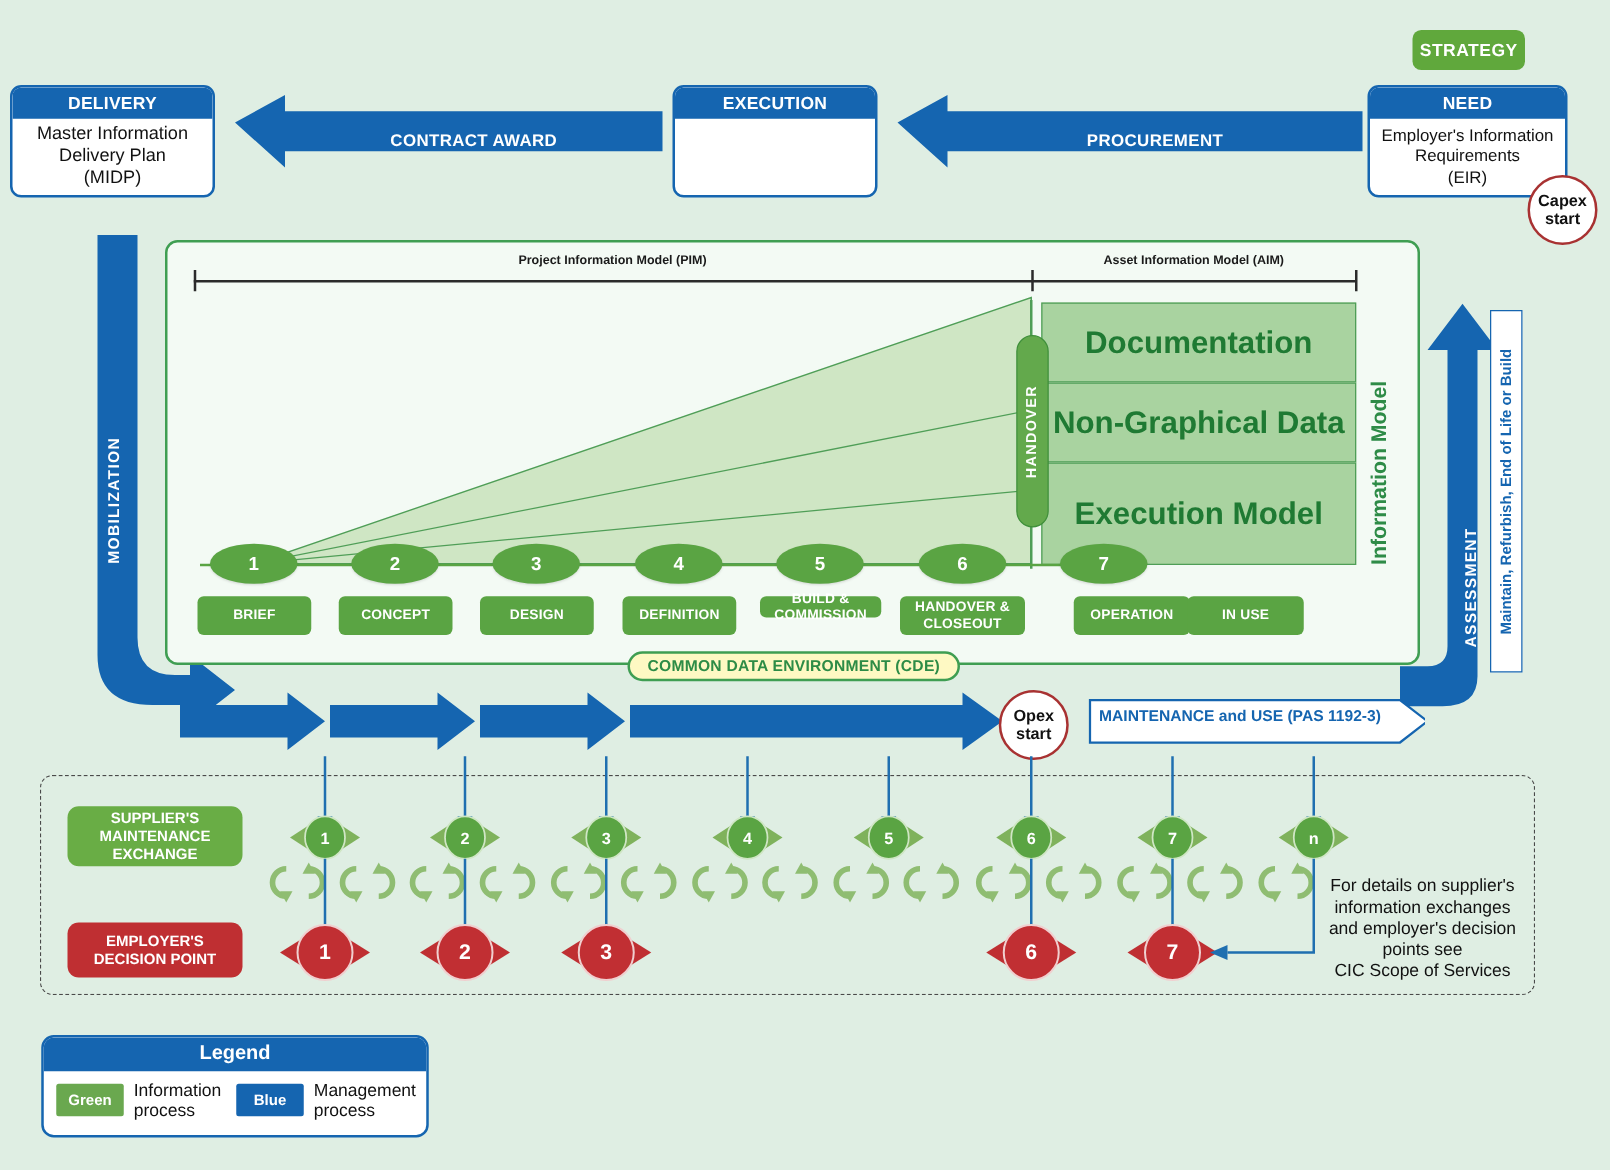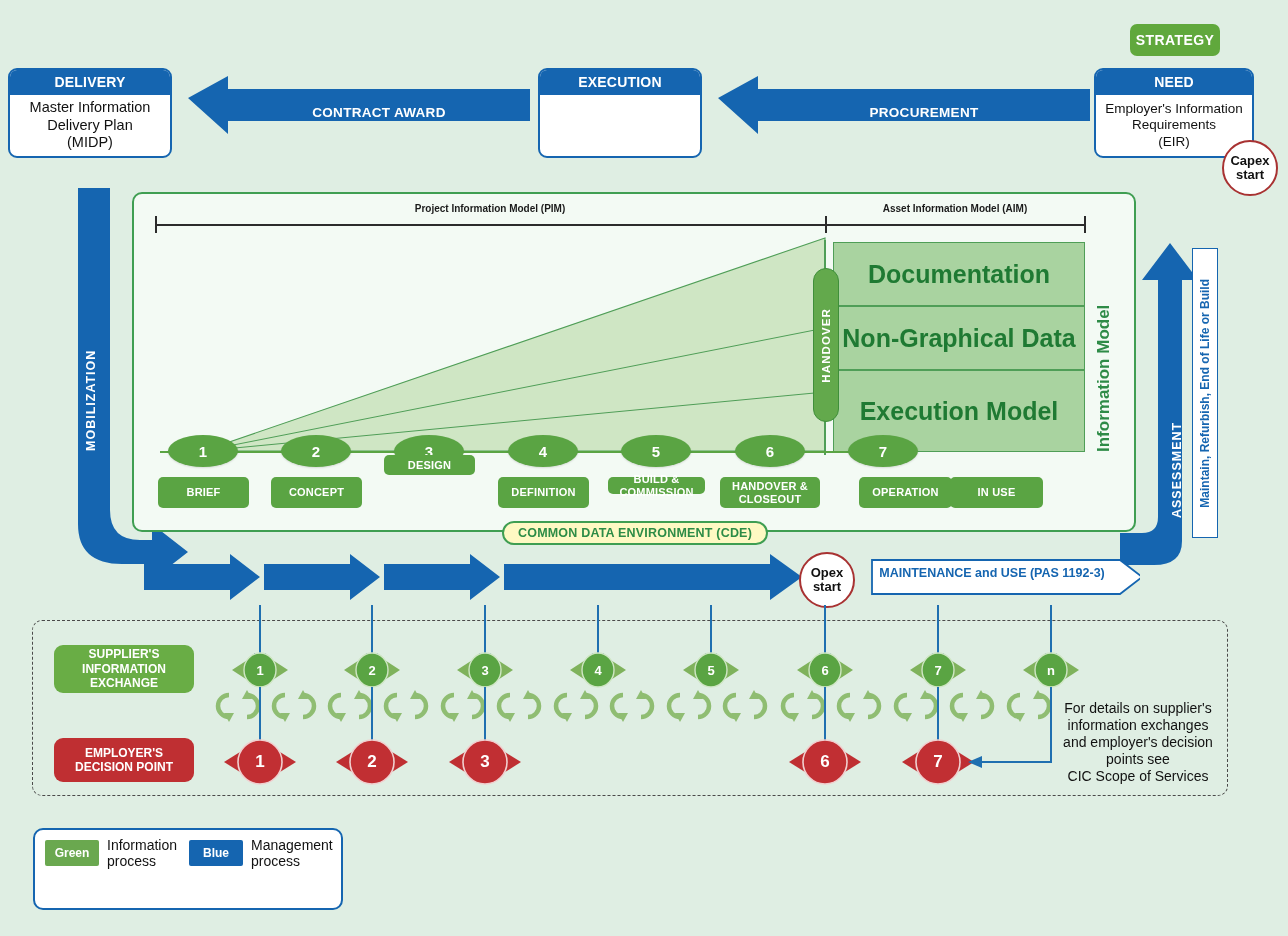--- a/index.html
+++ b/index.html
@@ -258,21 +258,21 @@
 <div class="stage" style="left:848px;top:435px;width:70px;height:32px;">
     <span>7</span>
   </div>
 
 <div class="stagelabel" style="left:158px;top:477px;width:91px;height:31px;">
     <span style="white-space:pre-line;">BRIEF</span>
   </div>
 <div class="stagelabel" style="left:271px;top:477px;width:91px;height:31px;">
     <span style="white-space:pre-line;">CONCEPT</span>
   </div>
-<div class="stagelabel" style="left:384px;top:455px;width:91px;height:20px;">
+<div class="stagelabel" style="left:384px;top:477px;width:91px;height:31px;">
     <span style="white-space:pre-line;">DESIGN</span>
   </div>
 <div class="stagelabel" style="left:498px;top:477px;width:91px;height:31px;">
     <span style="white-space:pre-line;">DEFINITION</span>
   </div>
 <div class="stagelabel" style="left:608px;top:477px;width:97px;height:17px;">
     <span style="white-space:pre-line;">BUILD &amp;
 COMMISSION</span>
   </div>
 <div class="stagelabel" style="left:720px;top:477px;width:100px;height:31px;">
@@ -304,21 +304,21 @@
 
 <div class="startcircle" style="left:799px;top:552px;width:52px;height:52px;">
   <span style="white-space:pre-line;font-size:13px;">Opex
 start</span>
 </div>
 
 <div class="dashbox" style="left:32px;top:620px;width:1196px;height:176px;"></div>
 
 <div class="taglabel green" style="left:54px;top:645px;width:140px;height:48px;">
   <span style="white-space:pre-line;">SUPPLIER'S
-INFORMATION
+MAINTENANCE
 EXCHANGE</span>
 </div>
 <div class="taglabel red" style="left:54px;top:738px;width:140px;height:44px;">
   <span style="white-space:pre-line;">EMPLOYER'S
 DECISION POINT</span>
 </div>
 
 <svg class="abs" style="left:0;top:545px;width:1288px;height:260px;">
   <g stroke="#1f6fb0" stroke-width="2" fill="none">
     <path d="M 260 60 L 260 108"></path>
@@ -547,20 +547,21 @@
 
 <div class="note" style="left:1054px;top:700px;width:168px;">
   <span style="white-space:pre-line;">For details on supplier's
 information exchanges
 and employer's decision
 points see
 CIC Scope of Services</span>
 </div>
 
 <div class="legend" style="left:33px;top:828px;width:310px;height:82px;">
+  <div class="lh">Legend</div>
   <div class="lb">
     <div class="swatch g">Green</div>
     <div class="ltext">
       <span style="white-space:pre-line;">Information
 process</span>
     </div>
     <div class="swatch b" style="margin-left:4px;">Blue</div>
     <div class="ltext">
       <span style="white-space:pre-line;">Management
 process</span>

